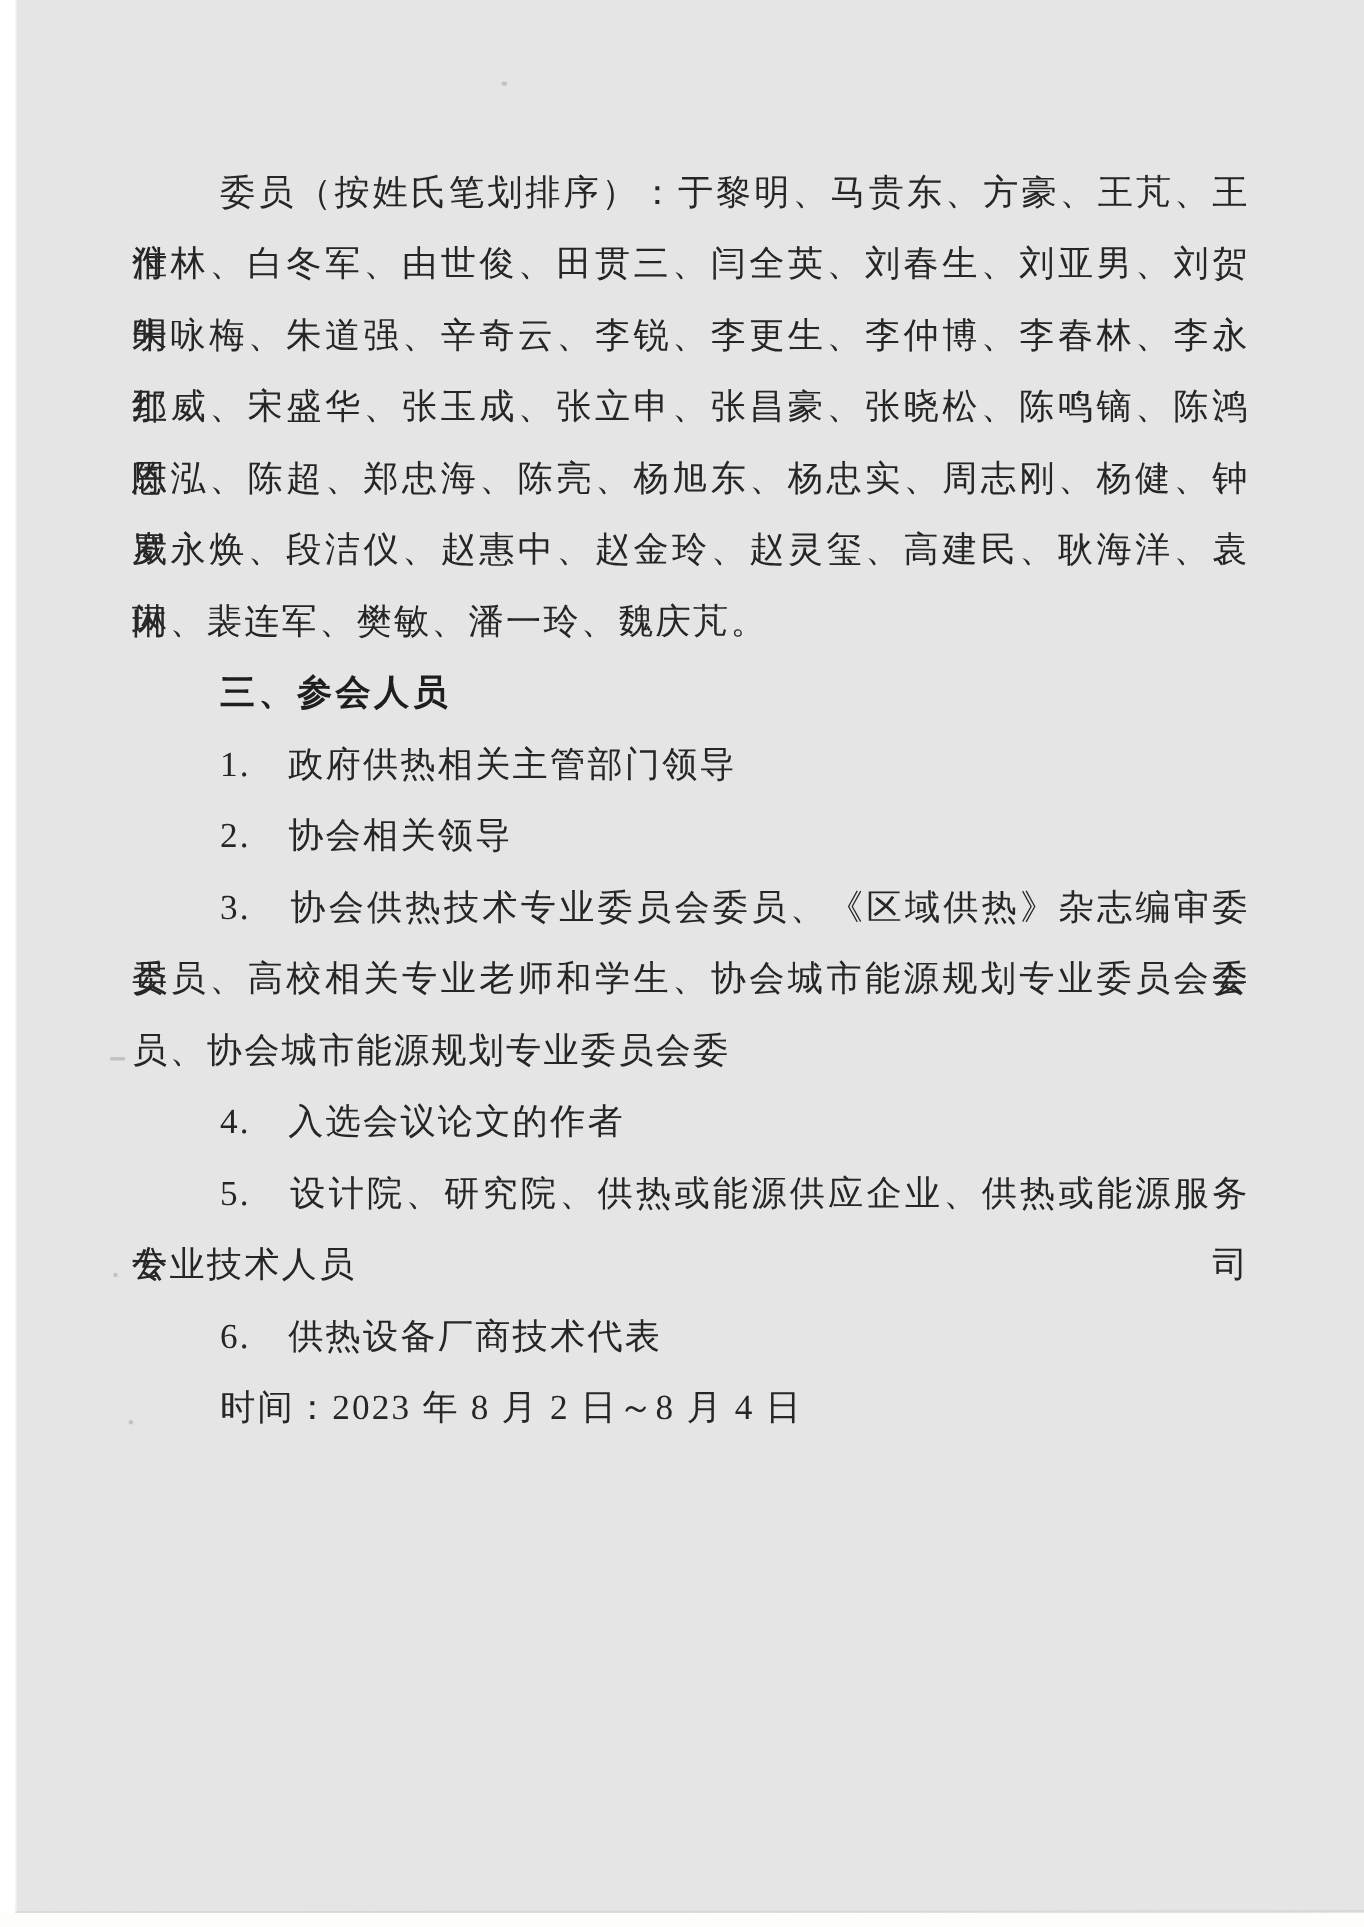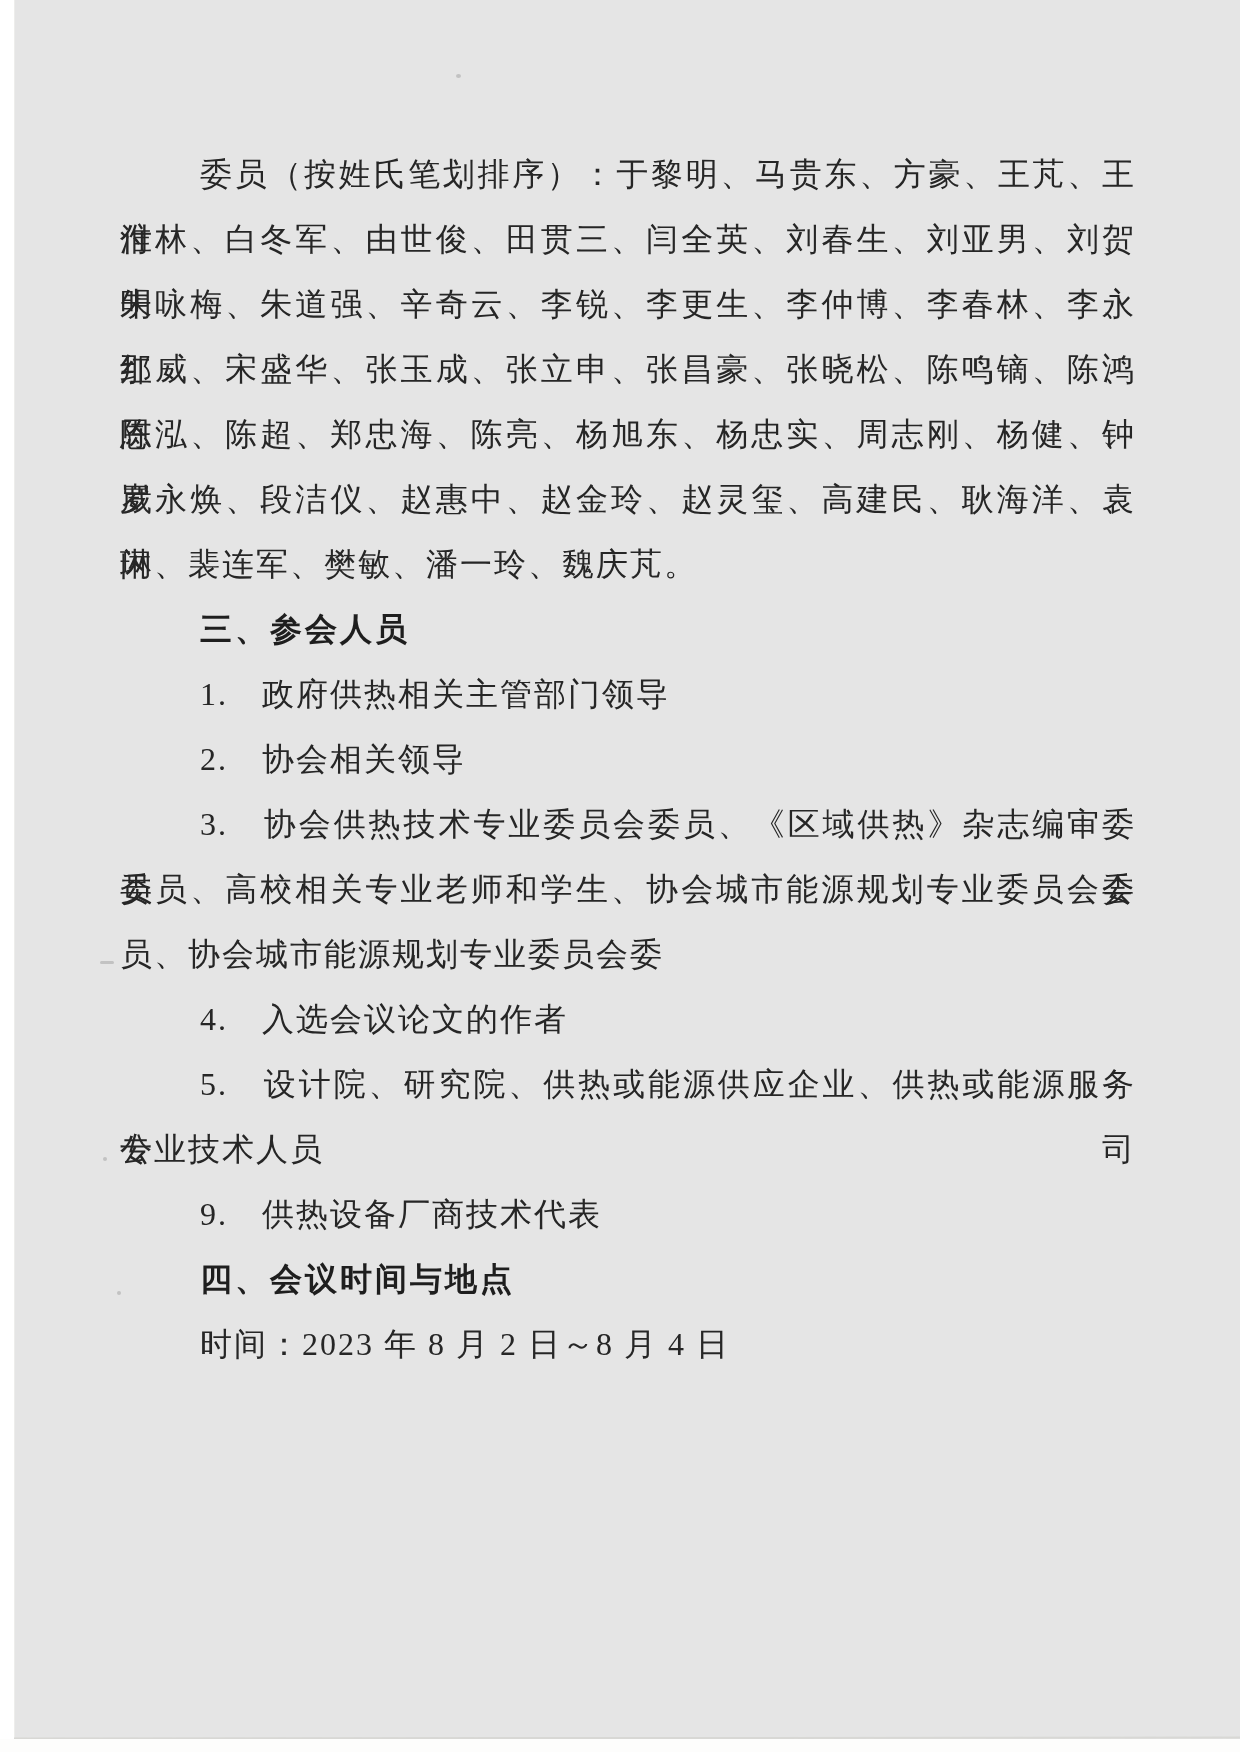--- a/index.html
+++ b/index.html
@@ -74,23 +74,22 @@
 
     <div class="line heading indent">三、参会人员</div>
     <div class="line indent">1.　政府供热相关主管部门领导</div>
     <div class="line indent">2.　协会相关领导</div>
     <div class="line just indent">3.　协会供热技术专业委员会委员、《区域供热》杂志编审委员会</div>
     <div class="line just">委员、高校相关专业老师和学生、协会城市能源规划专业委员会委</div>
     <div class="line">员、协会城市能源规划专业委员会委</div>
     <div class="line indent">4.　入选会议论文的作者</div>
     <div class="line just indent">5.　设计院、研究院、供热或能源供应企业、供热或能源服务公司</div>
     <div class="line">专业技术人员</div>
-    <div class="line indent">9.　供热设备厂商技术代表</div>
+    <div class="line indent">6.　供热设备厂商技术代表</div>
 
-    <div class="line heading indent">四、会议时间与地点</div>
     <div class="line indent">时间：2023 年 8 月 2 日～8 月 4 日</div>
   </div>
 
   <div class="speck" style="left:456px;top:74px;width:5px;height:4px;"></div>
   <div class="speck dash" style="left:100px;top:961px;width:14px;height:3px;"></div>
   <div class="speck" style="left:103px;top:1157px;width:4px;height:4px;"></div>
   <div class="speck" style="left:117px;top:1291px;width:4px;height:4px;"></div>
 
   <div class="bottom-edge"></div>
   <div class="below-edge"></div>

